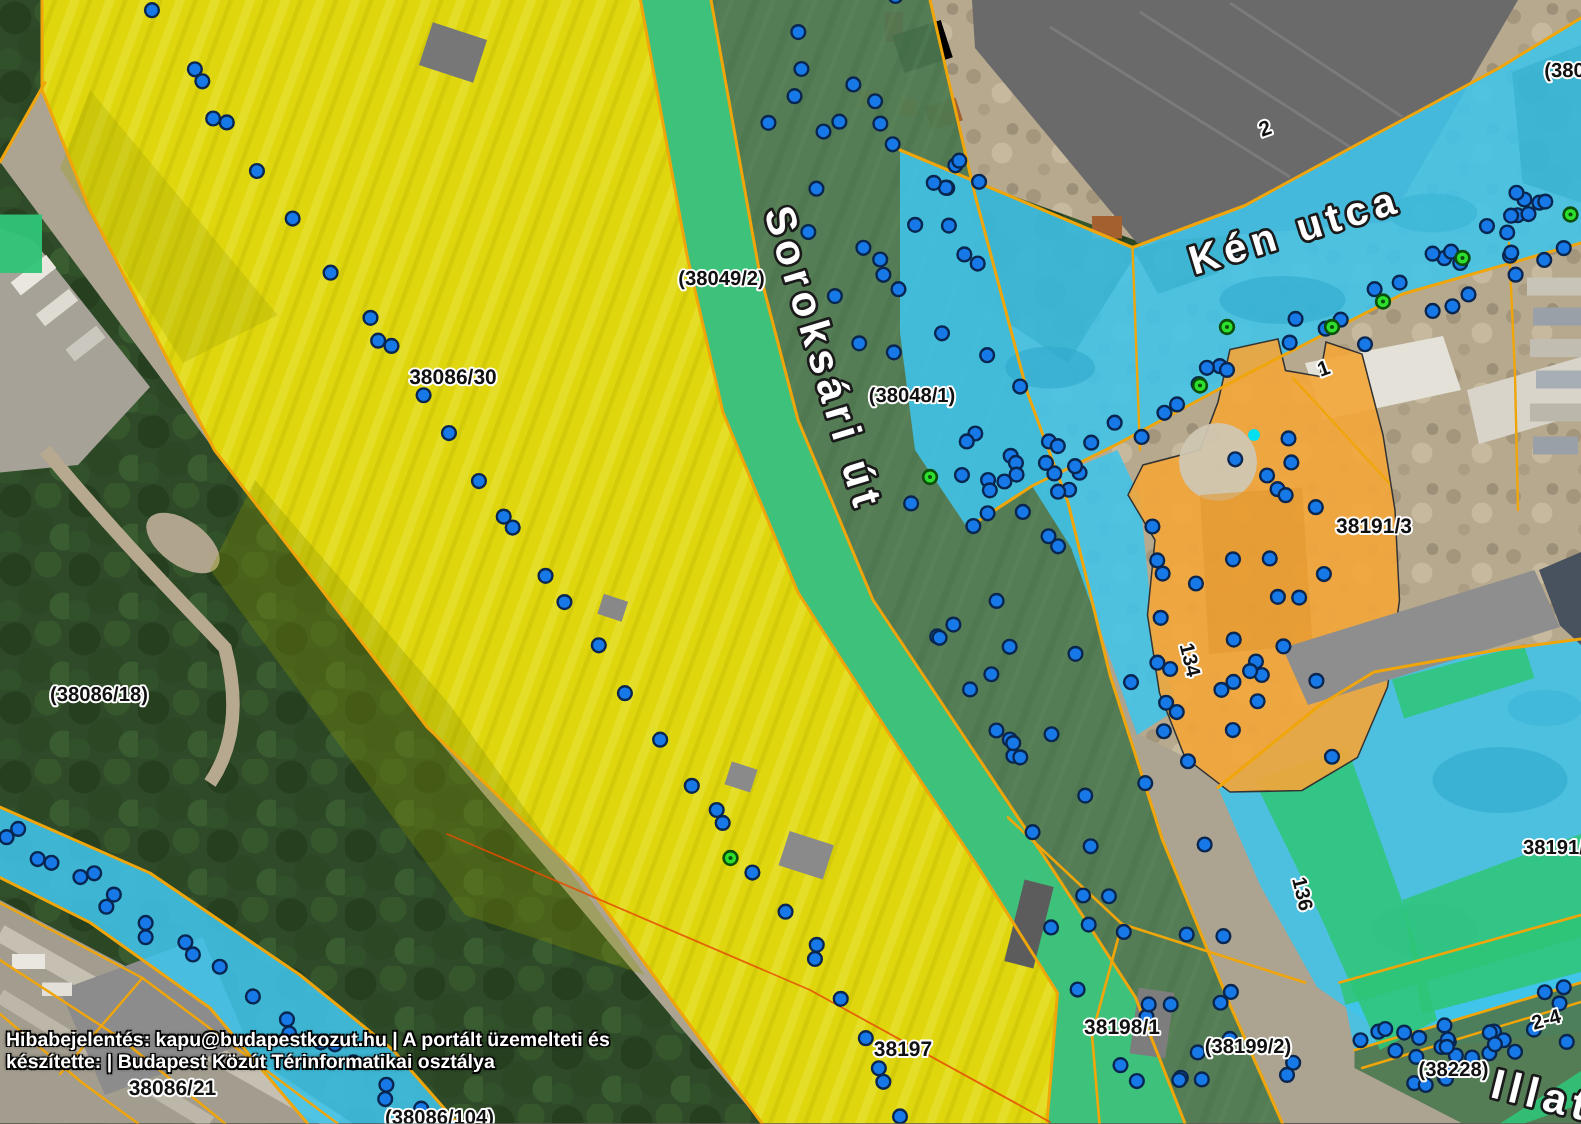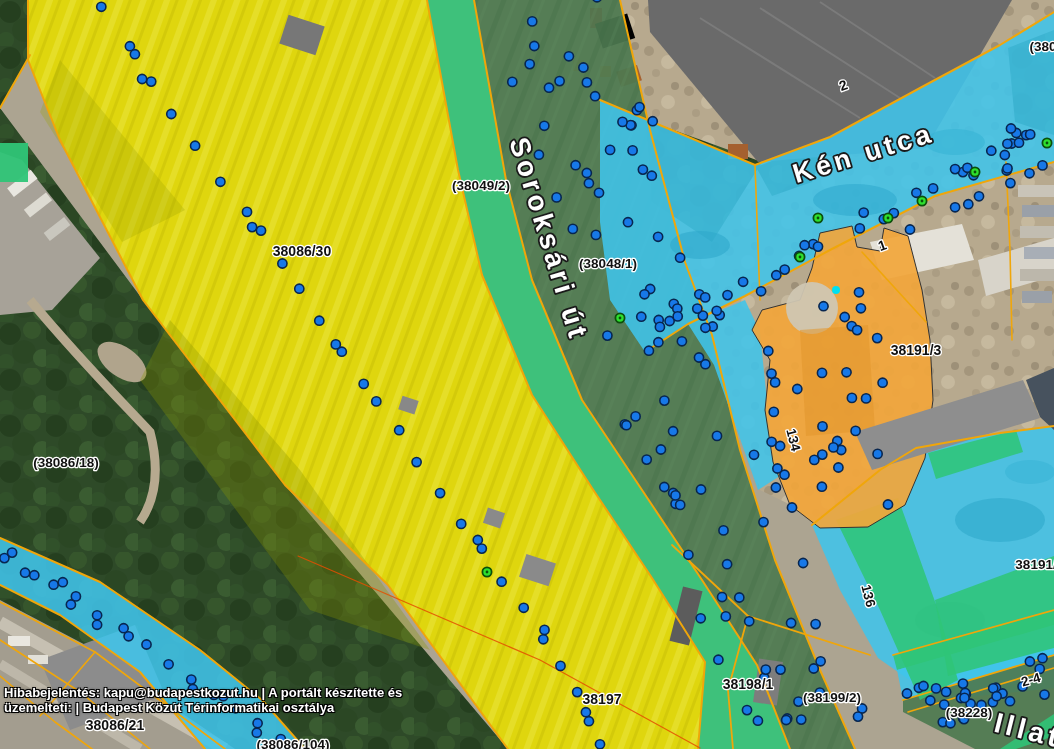--- a/index.html
+++ b/index.html
@@ -454,16 +454,16 @@
         <text class="parcel-label" transform="translate(1043,51) rotate(0)" text-anchor="middle" font-size="13.5">(380</text>
         <text class="parcel-label" transform="translate(845,90) rotate(-20)" text-anchor="middle" font-size="14">2</text>
         <text class="parcel-label" transform="translate(884,250) rotate(-20)" text-anchor="middle" font-size="14">1</text>
         <text class="parcel-label" transform="translate(789,441) rotate(76)" text-anchor="middle" font-size="13.5">134</text>
         <text class="parcel-label" transform="translate(864,597) rotate(76)" text-anchor="middle" font-size="13.5">136</text>
         <text class="parcel-label" transform="translate(1032,684) rotate(-16)" text-anchor="middle" font-size="13.5">2-4</text>
       </g>
 </svg>
 
 <div class="footer">
-  <div>Hibabejelentés: kapu@budapestkozut.hu | A portált készítette és</div>
-  <div>üzemelteti: | Budapest Közút Térinformatikai osztálya</div>
+  <div>Hibabejelentés: kapu@budapestkozut.hu | A portált üzemelteti és</div>
+  <div>készítette: | Budapest Közút Térinformatikai osztálya</div>
 </div>
 </div>
 
 </body></html>

